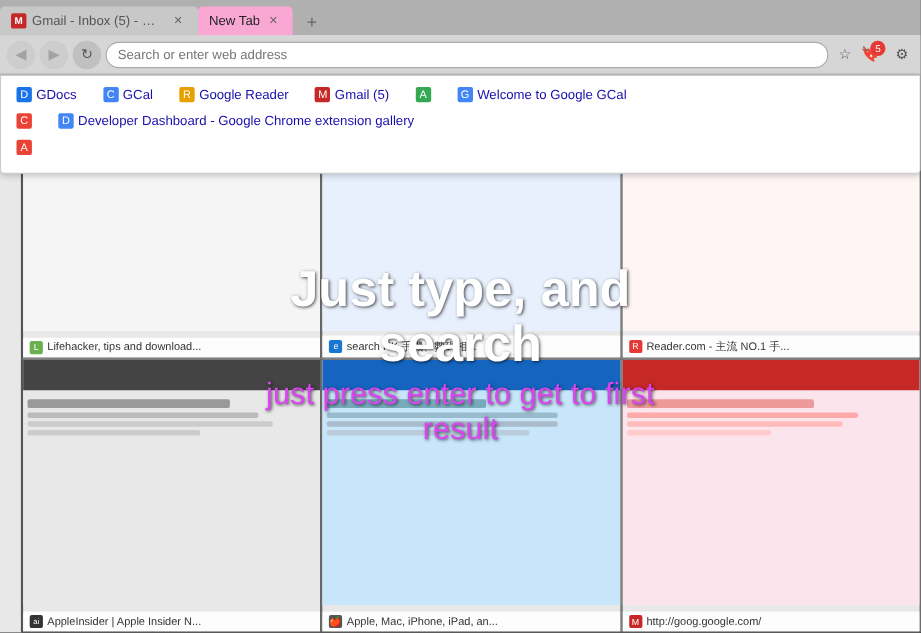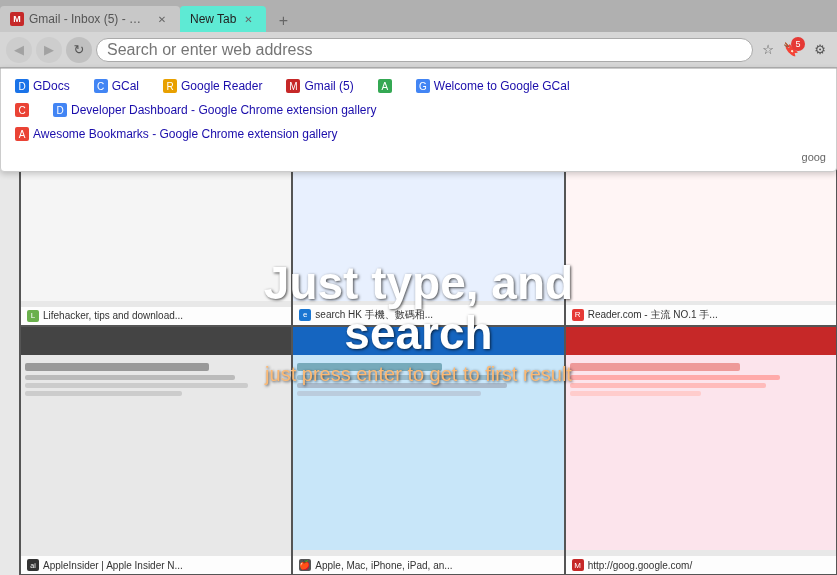--- a/index.html
+++ b/index.html
@@ -39,21 +39,21 @@
       max-width: 180px;
       min-width: 80px;
     }
 
     .tab.inactive {
       background: #c8c8c8;
       color: #555;
     }
 
     .tab.active {
-      background: #5eead4;
+      background: #f9a8d4;
       color: #222;
     }
 
     .tab-favicon {
       width: 14px;
       height: 14px;
       margin-right: 5px;
       flex-shrink: 0;
     }
 
@@ -119,21 +119,21 @@
       flex: 1;
       position: relative;
     }
 
     .omnibox {
       width: 100%;
       height: 24px;
       border: 1px solid #aaa;
       border-radius: 12px;
       padding: 6px 10px;
-      font-size: 16px;
+      font-size: 12px;
       background: white;
       outline: none;
     }
 
     .toolbar-right {
       display: flex;
       align-items: center;
       gap: 4px;
     }
 
@@ -277,22 +277,22 @@
     .overlay-main {
       font-size: 46px;
       font-weight: bold;
       color: white;
       text-shadow: 1px 1px 3px rgba(0,0,0,0.7);
       display: block;
       line-height: 1.1;
     }
 
     .overlay-sub {
-      font-size: 20px;
-      color: #fdba74;
+      font-size: 28px;
+      color: #d946ef;
       text-shadow: 1px 1px 3px rgba(0,0,0,0.7);
       display: block;
       margin-top: 4px;
     }
 
     .thumb-content-lines div {
       background: #ccc;
       height: 5px;
       margin: 3px 0;
       border-radius: 2px;
@@ -402,24 +402,22 @@
     </div>
     <div class="autocomplete-item">
       <div class="fav fav-dev-dash">D</div>
       <span>Developer Dashboard - Google Chrome extension gallery</span>
     </div>
   </div>
 
   <div class="autocomplete-row">
     <div class="autocomplete-item">
       <div class="fav fav-awesome">A</div>
-      <span>Awesome Bookmarks - Google Chrome extension gallery</span>
-    </div>
-  </div>
-  <div class="search-hint">goog</div>
+    </div>
+  </div>
 </div>
 
 <div class="main-content">
 
   <div class="left-partial"></div>
 
   <div class="thumbnails-bg" style="margin-left: 20px; width: calc(100% - 20px);">
 
     <div class="thumbnail-cell">
       <div style="background:#6ab04c; height:28px; width:100%;"></div>

